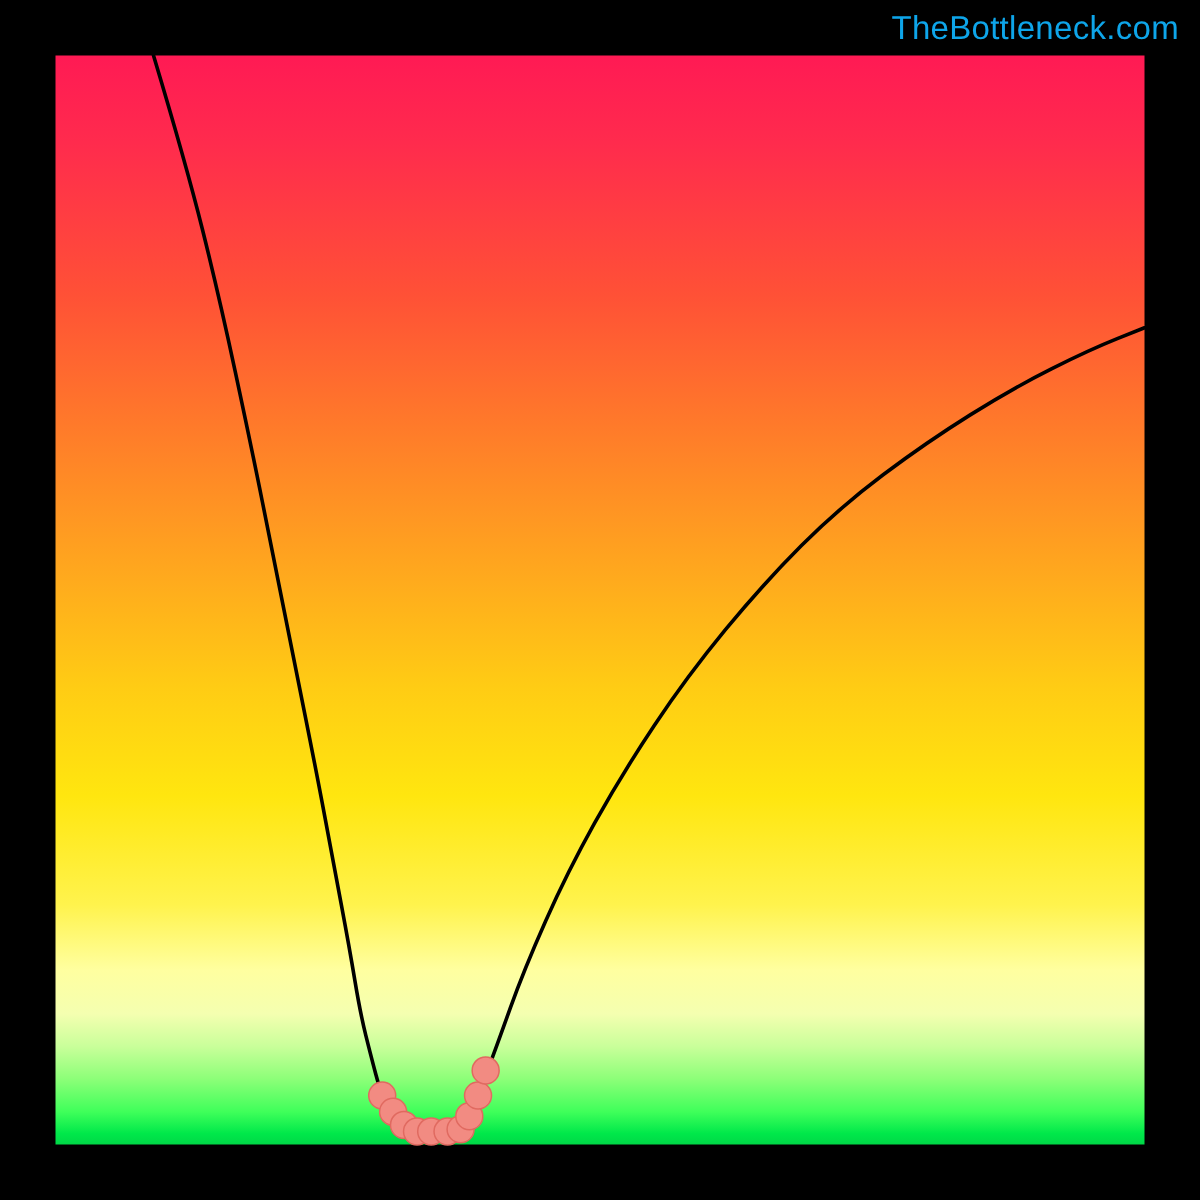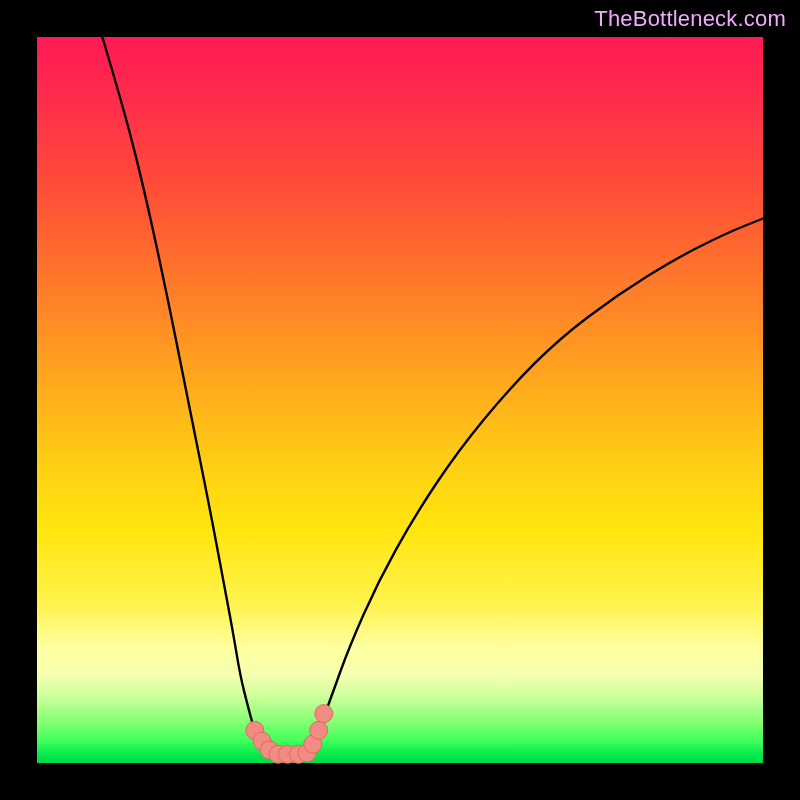--- a/index.html
+++ b/index.html
@@ -42,21 +42,21 @@
       #8cff78 94%,
       #3fff5a 97%,
       #00e84a 99%,
       #00d847 100%
     );
   }
   .watermark {
     position: absolute;
     top: 6px;
     right: 14px;
-    color: #f0abfc;
+    color: #0ea5e9;
     font-size: 22px;
     font-weight: 500;
     letter-spacing: 0.2px;
     user-select: none;
   }
   svg.curve {
     position: absolute;
     left: 0;
     top: 0;
     width: 726px;

